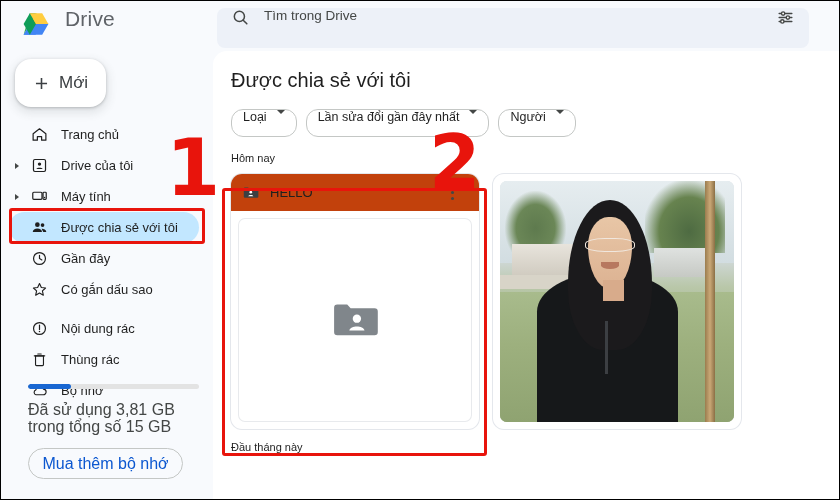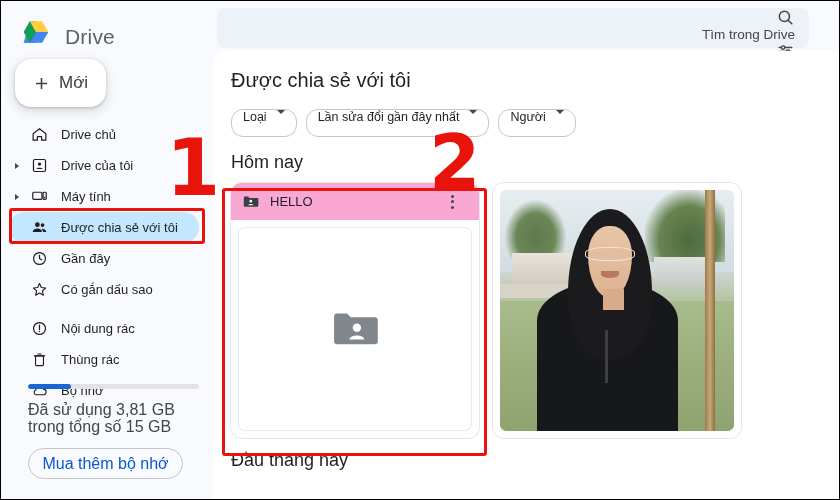--- a/index.html
+++ b/index.html
@@ -17,23 +17,23 @@
     overflow: hidden;
   }
 
   
   .sidebar {
     position: absolute; left: 0; top: 0;
     width: 212px; height: 500px;
     background: #f8fafd;
   }
   .brand {
-    display: flex; align-items: flex-end;
+    display: flex; align-items: flex-start;
     gap: 10px;
-    padding: 18px 0 0 16px;
+    padding: 6px 0 0 16px;
     height: 48px;
   }
   .drive-logo { width: 38px; height: 34px; flex: none; }
   .brand-name {
     font-size: 21px; color: #5f6368;
     letter-spacing: .2px;
   }
   .new-btn {
     position: absolute; left: 14px; top: 58px;
     width: 91px; height: 48px;
@@ -97,24 +97,23 @@
     font-family: "Liberation Sans", sans-serif;
     cursor: pointer;
   }
 
   
   .search-bar {
     position: absolute; left: 216px; top: 7px;
     width: 592px; height: 40px;
     background: #edf1f8;
     border-radius: 8px;
-    display: flex; align-items: flex-end;
+    display: flex; align-items: flex-start;
     padding: 0 14px 0 14px;
     cursor: text;
-    flex-direction: column;
   }
   .search-ico { width: 19px; height: 19px; flex: none; }
   .search-placeholder {
     margin-left: 14px;
     font-size: 13.5px; color: #444746;
     flex: 1;
   }
   .tune-ico { width: 19px; height: 19px; flex: none; cursor: pointer; }
 
   
@@ -146,37 +145,37 @@
     white-space: nowrap;
   }
   .chip-caret {
     width: 0; height: 0;
     border-top: 4px solid #444746;
     border-left: 4px solid transparent;
     border-right: 4px solid transparent;
   }
   .section-label {
     margin: 15px 0 0 18px;
-    font-size: 18px; color: #1f1f1f;
+    font-size: 11px; color: #1f1f1f;
   }
   .cards {
     display: flex; gap: 14px;
     margin: 10px 0 0 18px;
   }
   .card {
     width: 248px; height: 255px;
     background: #fff;
     border-radius: 11px;
     box-shadow: 0 0 0 1px #e4e7ec;
     overflow: hidden;
     cursor: pointer;
     display: flex; flex-direction: column;
   }
   .card-head {
-    height: 37px; background: #f9a8d4;
+    height: 37px; background: #c2410c;
     display: flex; align-items: center;
     padding: 0 18px 0 11px;
     gap: 11px;
   }
   .card-ico { width: 17px; height: 17px; flex: none; }
   .card-name {
     font-size: 13px; color: #1f1f1f;
     flex: 1; overflow: hidden;
     text-overflow: ellipsis; white-space: nowrap;
   }
@@ -284,21 +283,21 @@
       </svg>
       <span class="new-label">Mới</span>
     </div>
 
     <div class="nav">
 
       <div class="nav-item">
         <svg class="nav-ico" viewBox="0 0 24 24">
           <path d="M12 4 3 11v9h6v-5h6v5h6v-9z" fill="none" stroke="#1f1f1f" stroke-width="1.7" stroke-linejoin="round"></path>
         </svg>
-        <span class="nav-label">Drive chủ</span>
+        <span class="nav-label">Trang chủ</span>
       </div>
 
       <div class="nav-item">
         <span class="nav-caret"></span>
         <svg class="nav-ico" viewBox="0 0 24 24">
           <rect x="3.5" y="3.5" width="17" height="17" rx="2" fill="none" stroke="#1f1f1f" stroke-width="1.7"></rect>
           <circle cx="12" cy="10" r="2.4" fill="#1f1f1f"></circle>
           <path d="M7.5 17c1-2.3 8-2.3 9 0z" fill="#1f1f1f"></path>
         </svg>
         <span class="nav-label">Drive của tôi</span>

